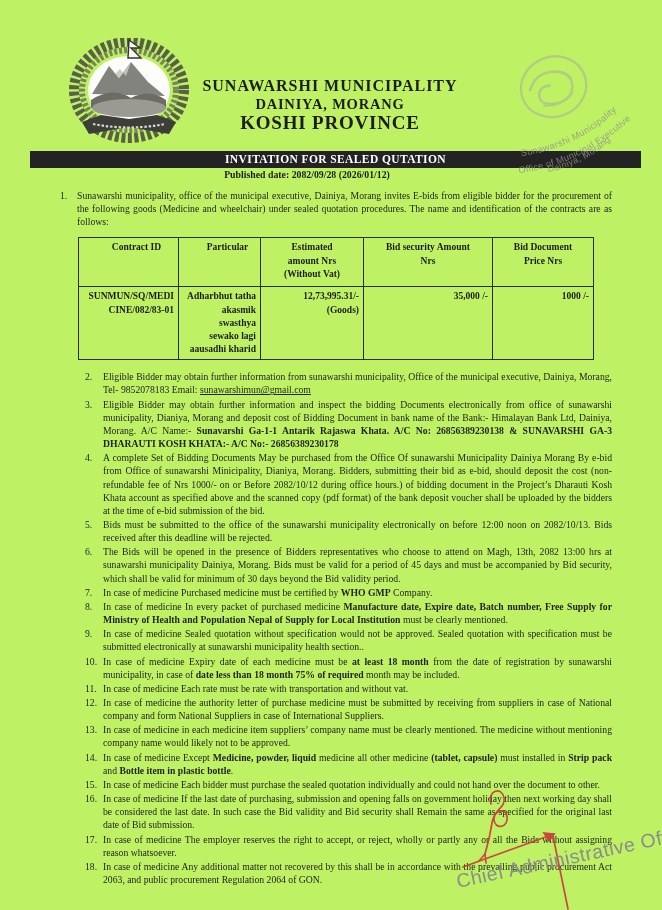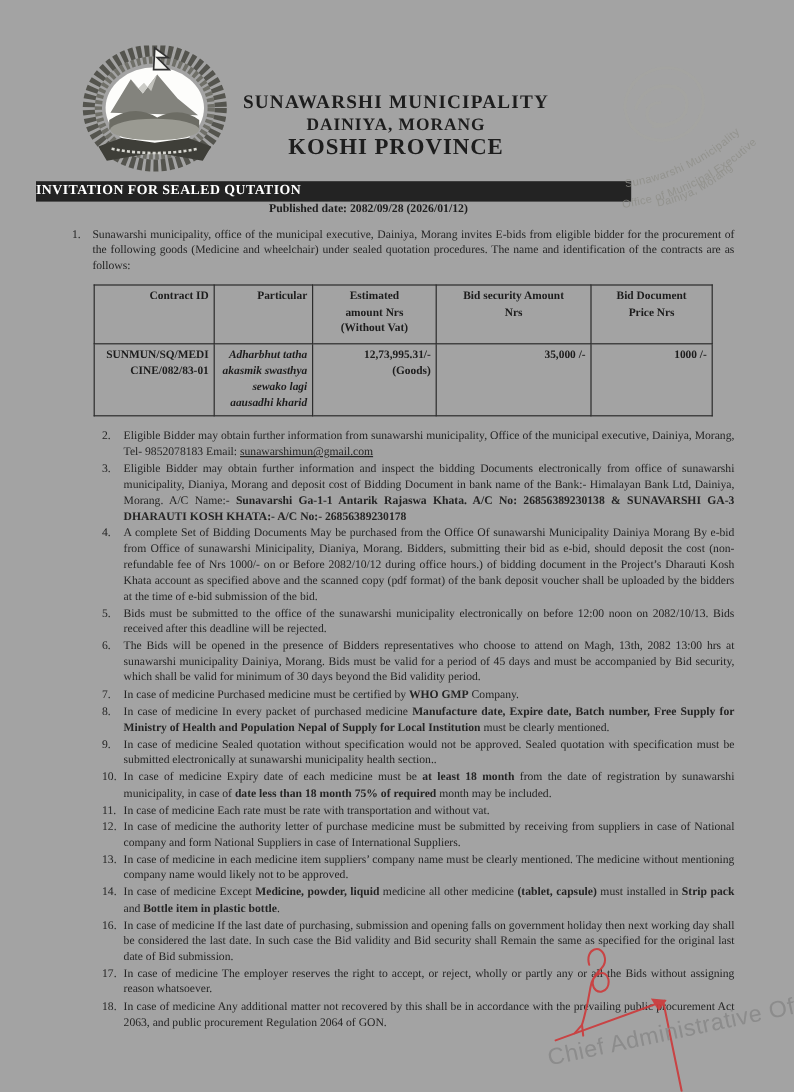--- a/index.html
+++ b/index.html
@@ -1,31 +1,31 @@
 <!DOCTYPE html>
 <html><head>
 <meta charset="utf-8">
 <style>
   html,body{margin:0;padding:0;}
   body{width:662px;height:910px;background:#fcfcfa;overflow:hidden;
        font-family:"Liberation Serif", serif;color:#222;}
-  .page{position:relative;width:662px;height:910px;background:#a3a3a3;overflow:hidden;}
+  .page{position:relative;width:662px;height:910px;background:#bef264;overflow:hidden;}
 
   
   .logo{position:absolute;left:68px;top:38px;width:122px;height:114px;}
 
   
   .hdr{position:absolute;left:0;top:76px;width:660px;text-align:center;font-weight:bold;color:#1d1d1d;}
   .hdr .h1{font-size:16px;letter-spacing:1px;line-height:19px;}
   .hdr .h2{font-size:16px;letter-spacing:0.6px;line-height:19px;}
   .hdr .h3{font-size:14.5px;letter-spacing:0.8px;line-height:18.5px;}
   .hdr .h4{font-size:19px;letter-spacing:0.8px;line-height:18.5px;}
 
-  .banner{position:absolute;left:30px;top:151px;width:496px;height:17px;background:#232323;
-          color:#fff;font-weight:bold;font-size:11.5px;letter-spacing:0.4px;text-align:left;line-height:17px;}
+  .banner{position:absolute;left:30px;top:151px;width:611px;height:17px;background:#232323;
+          color:#fff;font-weight:bold;font-size:11.5px;letter-spacing:0.4px;text-align:center;line-height:17px;}
   .published{position:absolute;left:0;top:169px;width:614px;text-align:center;
              font-weight:bold;font-size:9.8px;color:#1d1d1d;}
 
   
   .stamp{position:absolute;left:460px;top:44px;width:202px;height:146px;pointer-events:none;}
 
   
   .content{position:absolute;left:60px;top:189px;width:552px;font-size:9.7px;line-height:13.15px;color:#242424;}
   .item{display:flex;margin-bottom:1px;}
   .item .num{flex:none;width:17px;}
@@ -33,23 +33,23 @@
   .item .txt{flex:1;text-align:justify;}
   .items{margin-left:25px;margin-top:10px;}
   .b{font-weight:bold;}
   .u{text-decoration:underline;}
 
   
   table.contracts{border-collapse:collapse;margin:9px 0 0 18px;width:515px;table-layout:fixed;
                   font-size:9.5px;color:#1c1c1c;}
   table.contracts th,table.contracts td{border:1.2px solid #2c2c2c;vertical-align:top;padding:3px 4px;}
   table.contracts th{font-weight:bold;height:42px;text-align:center;}
-  table.contracts th.tl{text-align:right;padding-left:20px;}
+  table.contracts th.tl{text-align:center;padding-left:20px;}
   table.contracts td{font-weight:bold;height:50px;text-align:right;}
-  table.contracts td.part{font-style:italic;}
+  table.contracts td.part{}
 
   
   .signature{position:absolute;left:380px;top:778px;width:282px;height:132px;}
 </style>
 </head>
 <body>
 
 <div class="page">
 
   <svg class="logo" viewBox="0 0 122 114">
@@ -179,20 +179,24 @@
         </div>
         <div class="item">
           <div class="num">13.</div>
           <div class="txt"><span>In case of medicine in each medicine item suppliers’ company name must be clearly mentioned. The medicine without mentioning company name would likely not to be approved.</span></div>
         </div>
         <div class="item">
           <div class="num">14.</div>
           <div class="txt"><span>In case of medicine Except </span><span class="b">Medicine, powder, liquid</span><span> medicine all other medicine </span><span class="b">(tablet, capsule)</span><span> must installed in </span><span class="b">Strip pack</span><span> and </span><span class="b">Bottle item in plastic bottle</span><span>.</span></div>
         </div>
         <div class="item">
+          <div class="num">15.</div>
+          <div class="txt"><span>In case of medicine Each bidder must purchase the sealed quotation individually and could not hand over the document to other.</span></div>
+        </div>
+        <div class="item">
           <div class="num">16.</div>
           <div class="txt"><span>In case of medicine If the last date of purchasing, submission and opening falls on government holiday then next working day shall be considered the last date. In such case the Bid validity and Bid security shall Remain the same as specified for the original last date of Bid submission.</span></div>
         </div>
         <div class="item">
           <div class="num">17.</div>
           <div class="txt"><span>In case of medicine The employer reserves the right to accept, or reject, wholly or partly any or all the Bids without assigning reason whatsoever.</span></div>
         </div>
         <div class="item">
           <div class="num">18.</div>
           <div class="txt"><span>In case of medicine Any additional matter not recovered by this shall be in accordance with the prevailing public procurement Act 2063, and public procurement Regulation 2064 of GON.</span></div>

